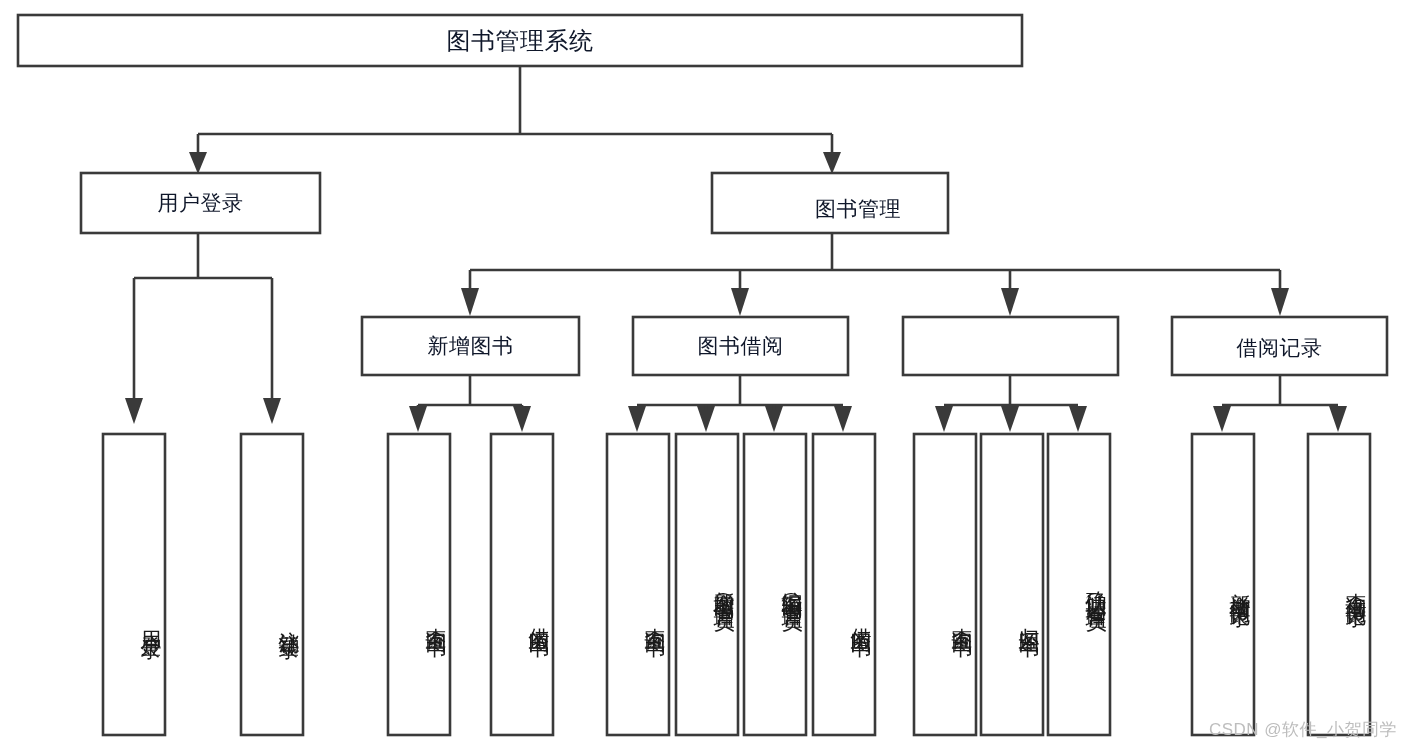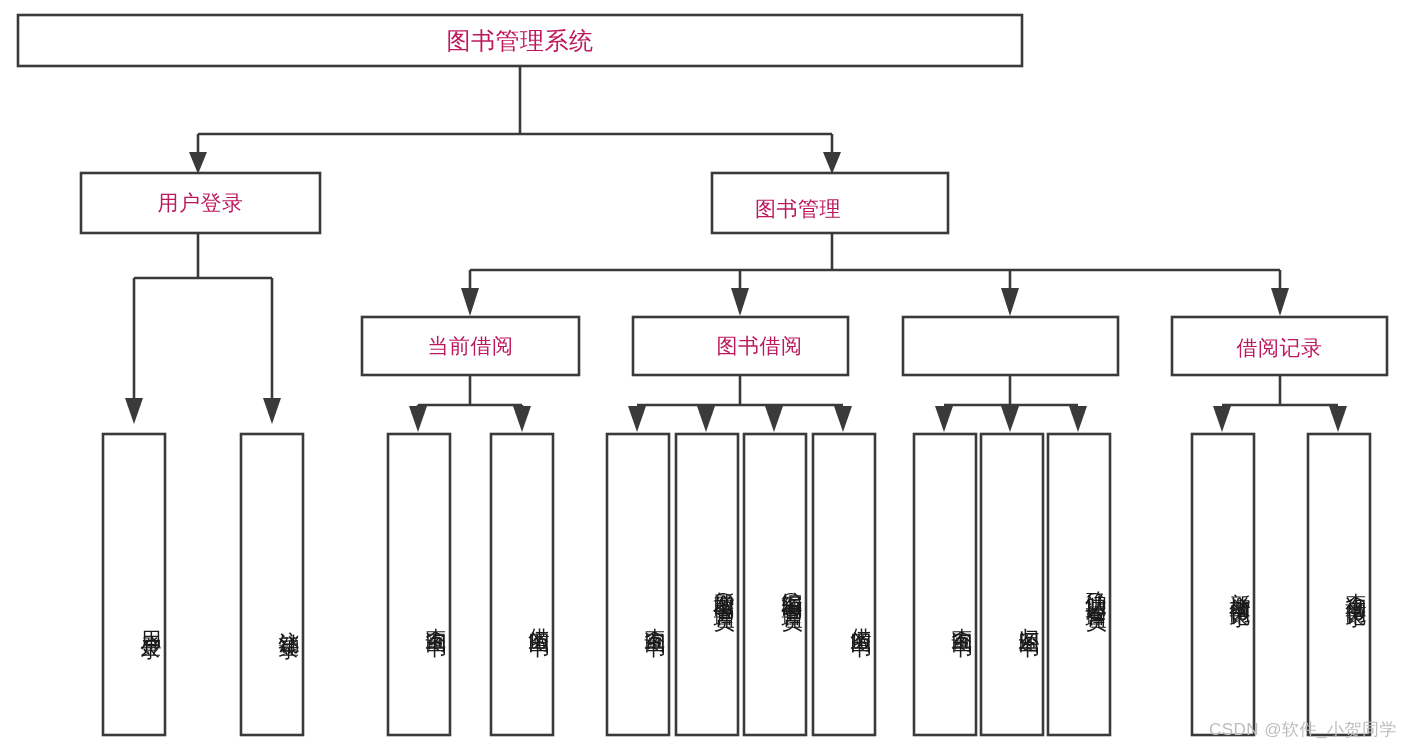--- a/index.html
+++ b/index.html
@@ -40,21 +40,21 @@
   }
   .arrow-head {
     fill: #3a3a3a;
     stroke: none;
   }
   .node-label-h {
     position: absolute;
     display: flex;
     align-items: center;
     justify-content: center;
-    color: #be185d;
+    color: #0f172a;
     font-size: 21px;
     letter-spacing: 0.5px;
     white-space: nowrap;
     pointer-events: none;
     border-radius: 8px;
   }
   .node-label-v {
     position: absolute;
     display: flex;
     align-items: flex-start;
@@ -167,24 +167,24 @@
       <rect class="node-box" x="1048" y="434" width="62" height="301"></rect>
 
       <rect class="node-box" x="1192" y="434" width="62" height="301"></rect>
       <rect class="node-box" x="1308" y="434" width="62" height="301"></rect>
     </g>
   </svg>
 
   <div class="node-label-h" style="left:18px; top:15px; width:1004px; height:51px; font-size:24px;">图书管理系统</div>
 
   <div class="node-label-h" style="left:81px; top:173px; width:239px; height:60px;">用户登录</div>
-  <div class="node-label-h" style="left:680px; top:173px; width:236px; height:72px;">图书管理</div>
-
-  <div class="node-label-h" style="left:362px; top:317px; width:217px; height:58px;">当前借阅</div>
-  <div class="node-label-h" style="left:633px; top:317px; width:215px; height:58px;padding-left:19px;">图书借阅</div>
+  <div class="node-label-h" style="left:740px; top:173px; width:236px; height:72px;">图书管理</div>
+
+  <div class="node-label-h" style="left:362px; top:317px; width:217px; height:58px;">新增图书</div>
+  <div class="node-label-h" style="left:633px; top:317px; width:215px; height:58px;">图书借阅</div>
   <div class="node-label-h" style="left:1172px; top:319px; width:215px; height:58px;">借阅记录</div>
 
   <div class="node-label-v" style="left:103px; top:520px; width:62px; height:200px;">用户登录</div>
   <div class="node-label-v" style="left:241px; top:520px; width:62px; height:200px;">注销登录</div>
 
   <div class="node-label-v" style="left:388px; top:512px; width:62px; height:210px;">查询图书</div>
   <div class="node-label-v" style="left:491px; top:512px; width:62px; height:210px;">借阅图书</div>
 
   <div class="node-label-v" style="left:607px; top:512px; width:62px; height:210px;">查询图书</div>
   <div class="node-label-v" style="left:676px; top:442px; width:62px; height:290px;">新增图书（管理员）</div>

